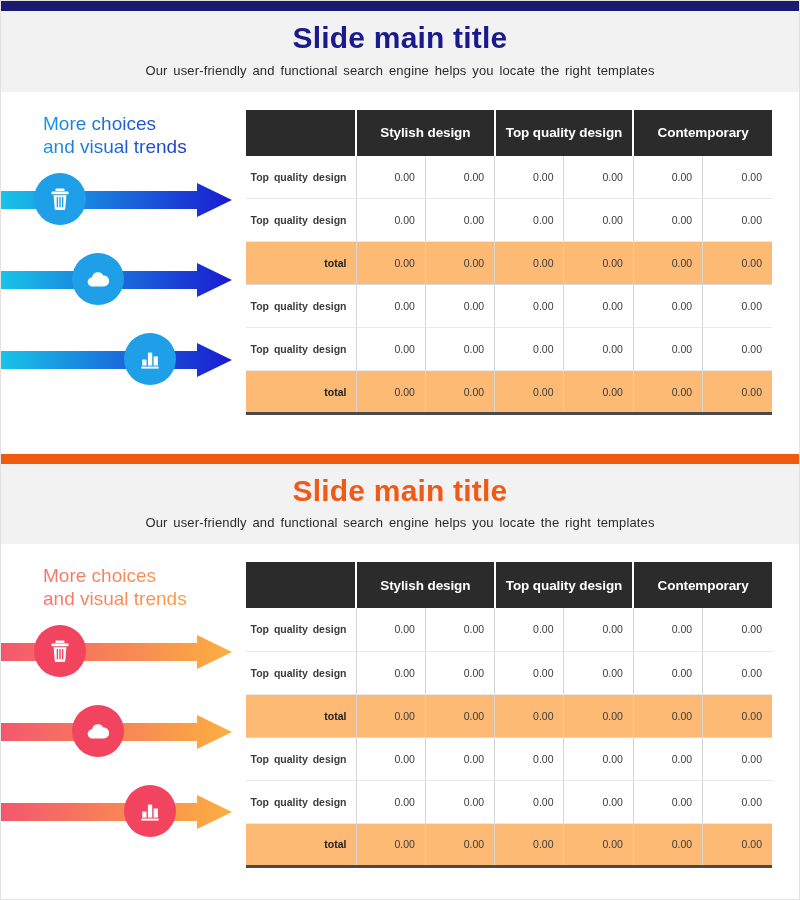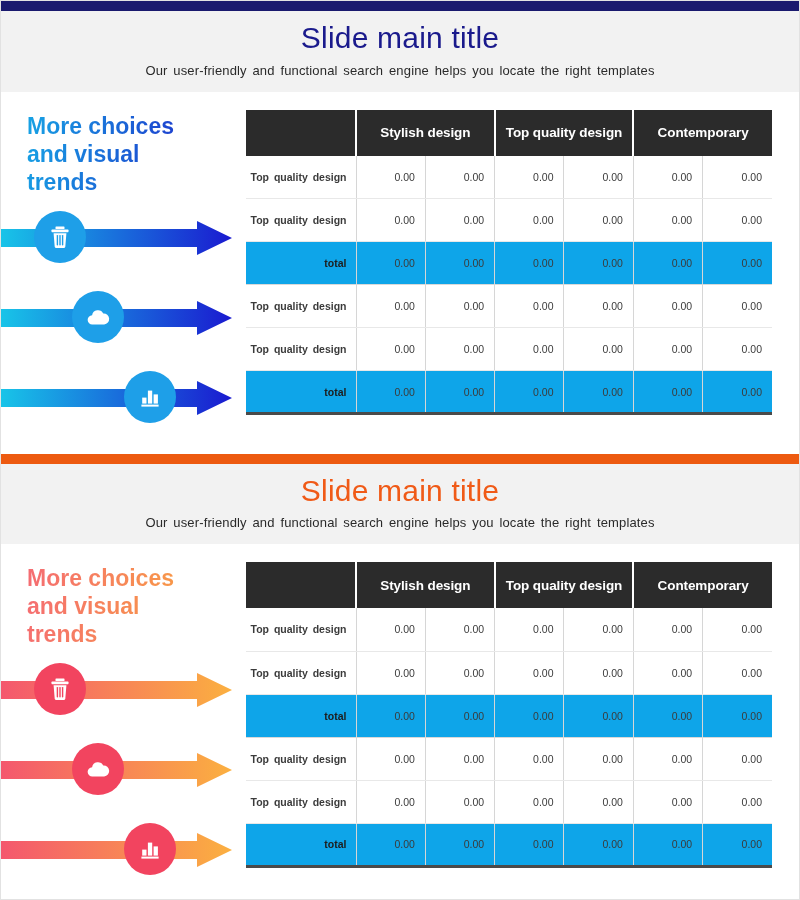--- a/index.html
+++ b/index.html
@@ -19,21 +19,21 @@
   
   .slide { position:relative; width:100%; }
   .accent-bar { width:100%; height:10px; }
   .slide-header {
     background:#f2f2f2;
     padding:10px 0 14px 0;
     text-align:center;
   }
   .slide-title {
     font-size:30px;
-    font-weight:400;
+    font-weight:700;
     letter-spacing:0.2px;
     line-height:1.15;
   }
   .slide-subtitle {
     font-size:13px;
     color:#2a2a2a;
     margin-top:7px;
     letter-spacing:0.15px;
     word-spacing:2px;
   }
@@ -44,25 +44,25 @@
     height:340px;
   }
 
   
   .sidebar {
     width:245px;
     position:relative;
     flex:0 0 245px;
   }
   .sidebar-heading {
-    font-size:23px;
+    font-size:19px;
     line-height:1.22;
-    padding-left:26px;
+    padding-left:42px;
     padding-top:2px;
-    font-weight:700;
+    font-weight:400;
     background-clip:text;
     -webkit-background-clip:text;
     color:transparent;
     -webkit-text-fill-color:transparent;
     width:215px;
   }
   .arrows { position:relative; margin-top:14px; }
   .arrow-row {
     position:relative;
     height:80px;
@@ -115,21 +115,21 @@
     word-spacing:2px;
     border-right:1px solid #d6d6d6;
   }
   td.num {
     text-align:right;
     padding-right:10px;
     border-right:1px solid #d6d6d6;
   }
   td.num:last-child { border-right:none; }
   tr.total-row td {
-    background:#0ea5e9;
+    background:#fdba74;
     border-bottom:1px solid #d9d9d9;
   }
   tr.total-row td.row-label { color:#1d1d1d; }
   tr.last-row td { border-bottom:3px solid #4a4a4a; }
 
   .spacer { height:22px; background:#ffffff; }
 </style>
 </head>
 <body>
 

